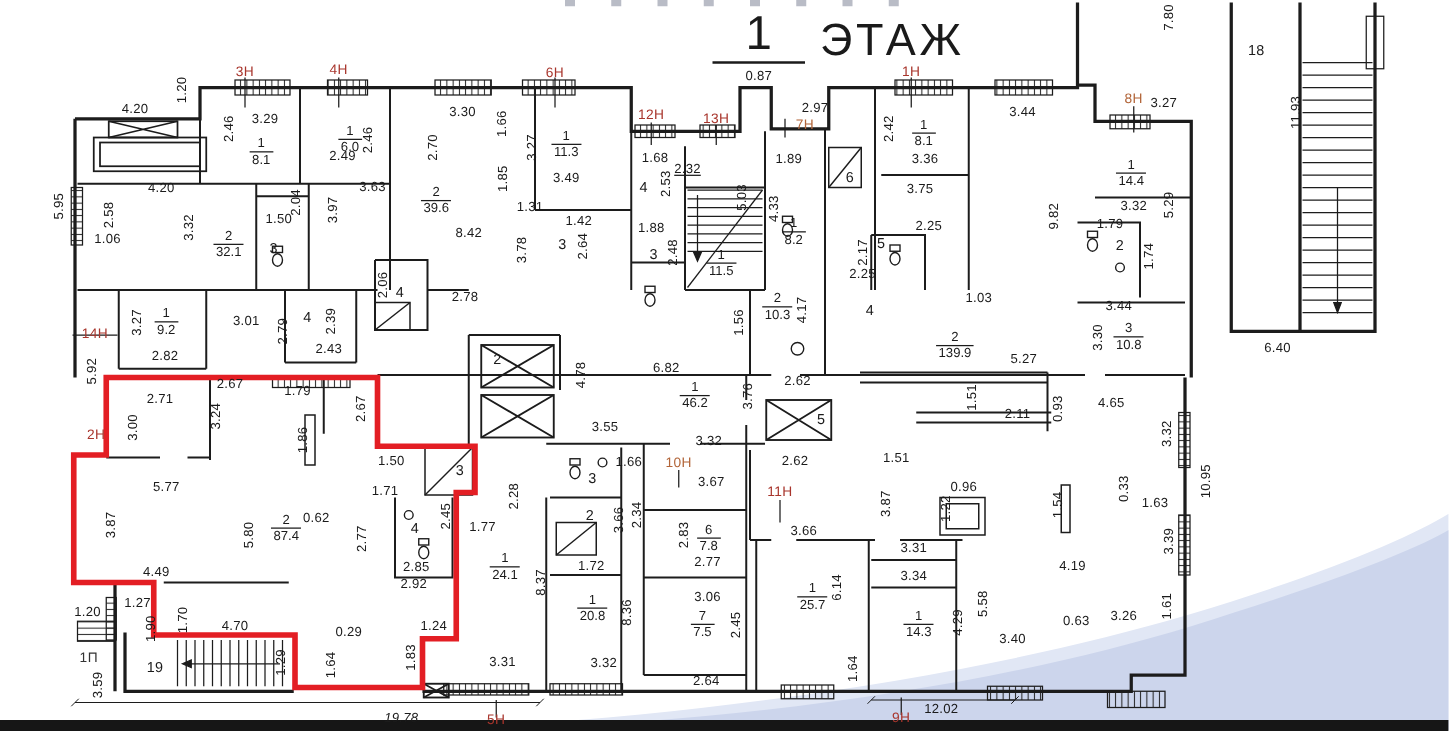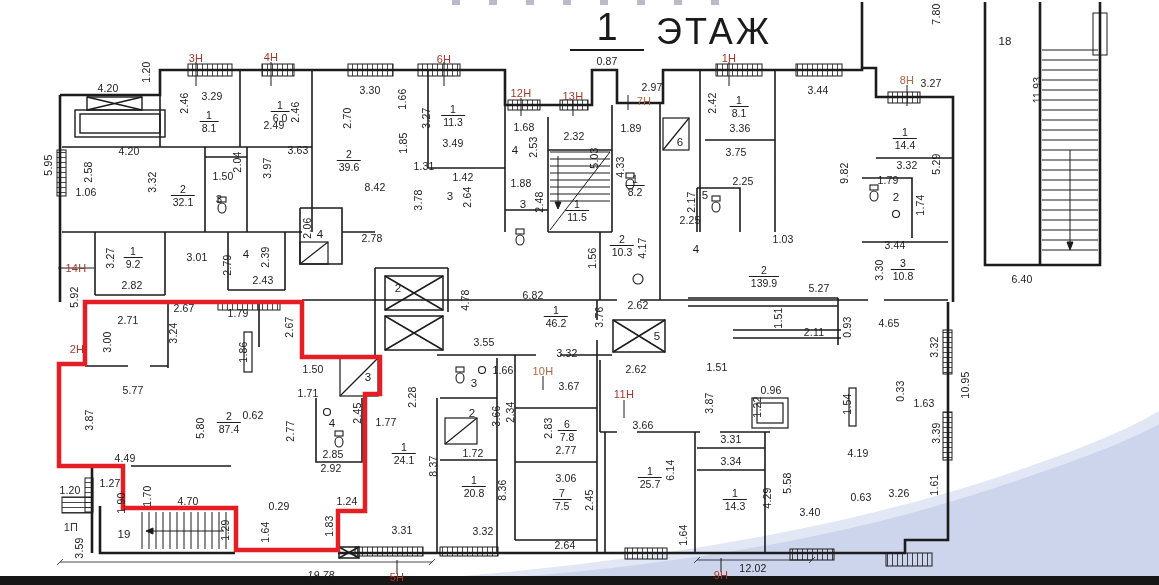--- a/index.html
+++ b/index.html
@@ -204,21 +204,21 @@
       <div class="lbl" style="left: 370px; top: 90px;">3.30</div>
       <div class="lbl" style="left: 298px; top: 150px;">3.63</div>
       <div class="lbl" style="left: 129px; top: 151px;">4.20</div>
       <div class="lbl" style="left: 86px; top: 192px;">1.06</div>
       <div class="lbl" style="left: 453px; top: 143px;">3.49</div>
       <div class="lbl" style="left: 424px; top: 166px;">1.31</div>
       <div class="lbl" style="left: 463px; top: 177px;">1.42</div>
       <div class="lbl" style="left: 375px; top: 187px;">8.42</div>
       <div class="lbl" style="left: 223px; top: 176px;">1.50</div>
       <div class="lbl" style="left: 524px; top: 127px;">1.68</div>
-      <div class="lbl" style="left: 574px; top: 136px;">2.32</div>
+      <div class="lbl" style="left: 550px; top: 136px; text-decoration: underline;">2.32</div>
       <div class="lbl" style="left: 607px; top: 61px;">0.87</div>
       <div class="lbl" style="left: 652px; top: 87px;">2.97</div>
       <div class="lbl" style="left: 631px; top: 128px;">1.89</div>
       <div class="lbl" style="left: 521px; top: 183px;">1.88</div>
       <div class="lbl" style="left: 740px; top: 128px;">3.36</div>
       <div class="lbl" style="left: 818px; top: 90px;">3.44</div>
       <div class="lbl" style="left: 736px; top: 152px;">3.75</div>
       <div class="lbl" style="left: 743px; top: 181px;">2.25</div>
       <div class="lbl" style="left: 690px; top: 220px;">2.25</div>
       <div class="lbl" style="left: 931px; top: 83px;">3.27</div>

